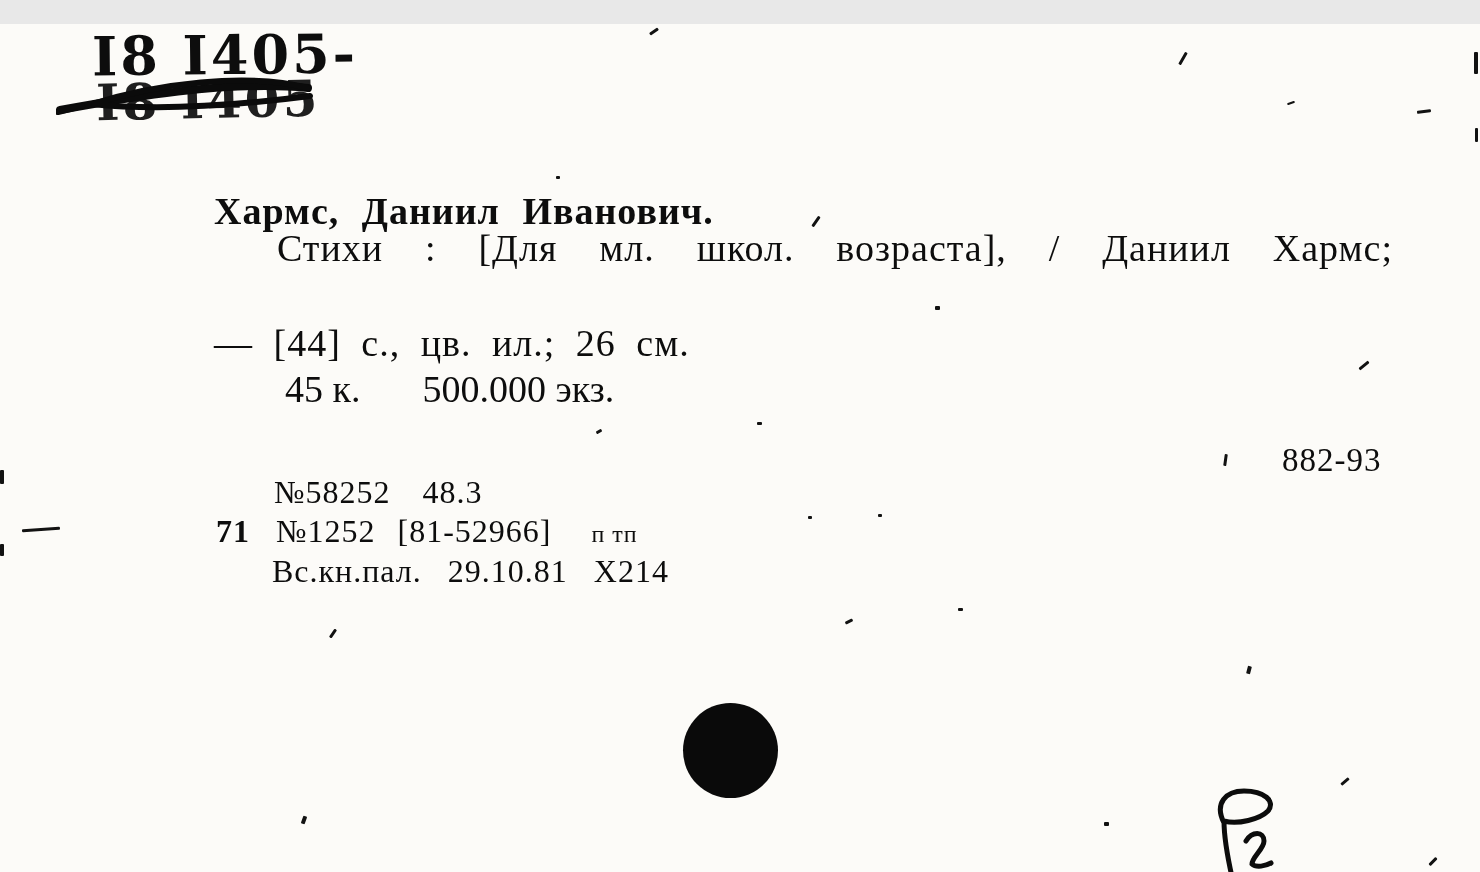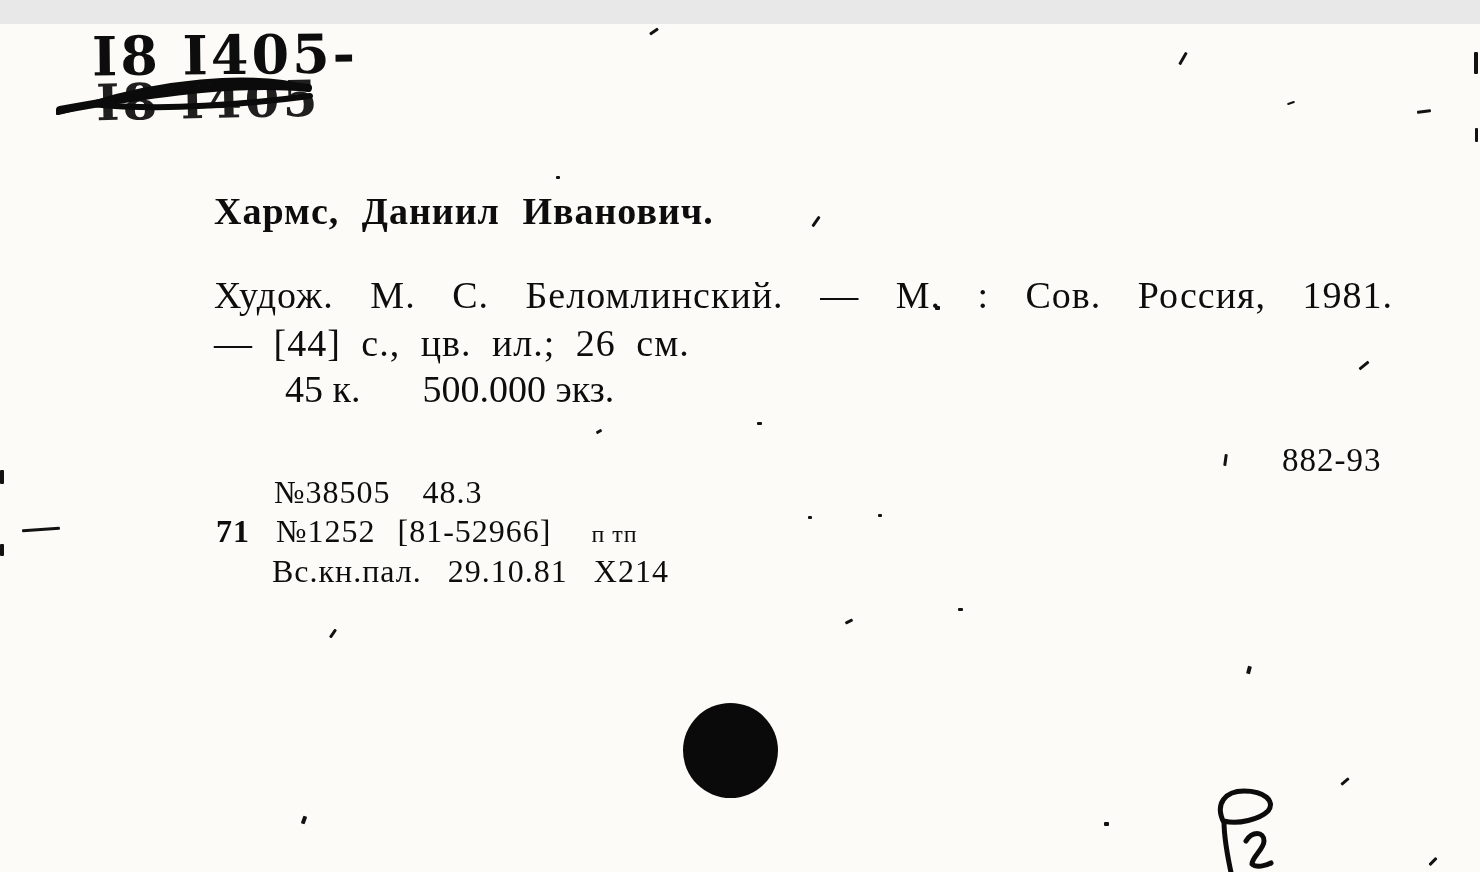--- a/index.html
+++ b/index.html
@@ -59,27 +59,27 @@
   <div class="abs hw-call">I8 I405-</div>
 
   <div class="abs hw-crossed">I8 I405</div>
   <svg class="scribble" width="268" height="60" viewBox="0 0 268 60">
     <path d="M4 38 C 70 26 170 8 252 16" stroke="#0b0b0b" stroke-width="8" fill="none" stroke-linecap="round"></path>
     <path d="M252 16 C 190 0 100 12 36 32 C 110 40 192 32 254 24" stroke="#0b0b0b" stroke-width="6" fill="none" stroke-linecap="round"></path>
     <path d="M2 40 L 26 34" stroke="#0b0b0b" stroke-width="6" fill="none" stroke-linecap="round"></path>
   </svg>
 
   <div class="abs t heading">Хармс, Даниил Иванович.</div>
-  <div class="abs t jline imprint-line">Худож. М. С. Беломлинский. — М. : Сов. Россия, 1981.</div>
+  <div class="abs t jline title-line">Стихи : [Для мл. школ. возраста], / Даниил Хармс;</div>
   <div class="abs t collation-line">— [44] с., цв. ил.; 26 см.</div>
   <div class="abs price-line"><span>45 к.</span><span class="gap"></span><span>500.000 экз.</span></div>
 
   <div class="abs code right-code">882-93</div>
 
-  <div class="abs code r1"><span>№38505</span><span class="gap"></span><span>48.3</span></div>
+  <div class="abs code r1"><span>№58252</span><span class="gap"></span><span>48.3</span></div>
 
   <div class="abs code r2-prefix">71</div>
   <div class="abs code r2"><span>№1252</span><span class="g1"></span><span>[81-52966]</span><span class="g2"></span><span class="suffix">п тп</span></div>
 
   <div class="abs code r3"><span>Вс.кн.пал.</span><span class="gap"></span><span>29.10.81</span><span class="gap"></span><span>Х214</span></div>
 
 
   <div class="punch"></div>
 
   <svg class="hw-mark" width="120" height="110" viewBox="0 0 120 110" aria-label="P2">

